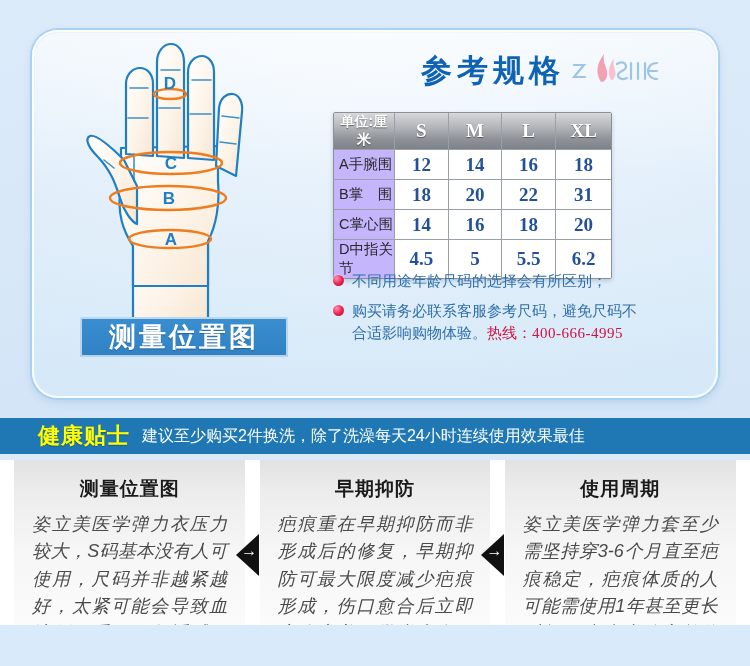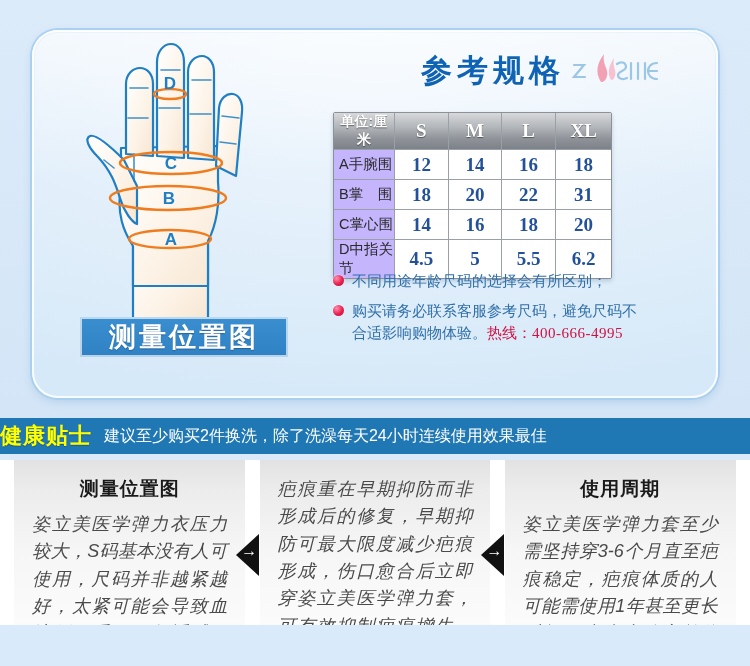--- a/index.html
+++ b/index.html
@@ -98,21 +98,21 @@
   .note-txt{font-size:15px;color:#2f6faa;line-height:1.42;}
   .hotline{color:#cf1143;}
   .hotline-num{
     color:#cf1143;font-family:"Liberation Serif","DejaVu Serif",serif;
     letter-spacing:.5px;
   }
 
   
   .banner{
     position:absolute;left:0;top:418px;width:750px;height:36px;
-    background:#1f78b4;display:flex;align-items:center;
+    background:#1f78b4;display:flex;align-items:center;padding-left:38px;
     box-sizing:border-box;
   }
   .banner-tag{
     color:#ffff00;font-size:22px;font-weight:bold;letter-spacing:1px;
     text-shadow:0 1px 1px rgba(0,0,0,.25);
   }
   .banner-txt{color:#ffffff;font-size:16px;margin-left:12px;}
 
   
   .bottom{
@@ -305,20 +305,21 @@
     <div class="col">
       <div class="col-title">测量位置图</div>
       <div class="col-body">姿立美医学弹力衣压力较大，S码基本没有人可使用，尺码并非越紧越好，太紧可能会导致血液循环受限，舒适感不好无法长时间使用反而影响效果。</div>
       <div class="arrow"></div>
       <div class="arrow-glyph">→</div>
     </div>
 
     <div class="gap"></div>
 
     <div class="col">
+      <div class="col-title">早期抑防</div>
       <div class="col-body">疤痕重在早期抑防而非形成后的修复，早期抑防可最大限度减少疤痕形成，伤口愈合后立即穿姿立美医学弹力套，可有效抑制疤痕增生，减少疤痕。</div>
       <div class="arrow"></div>
       <div class="arrow-glyph">→</div>
     </div>
 
     <div class="gap"></div>
 
     <div class="col">
       <div class="col-title">使用周期</div>
       <div class="col-body">姿立美医学弹力套至少需坚持穿3-6个月直至疤痕稳定，疤痕体质的人可能需使用1年甚至更长时间，疤痕未稳定前停用可能会导致反弹。</div>

